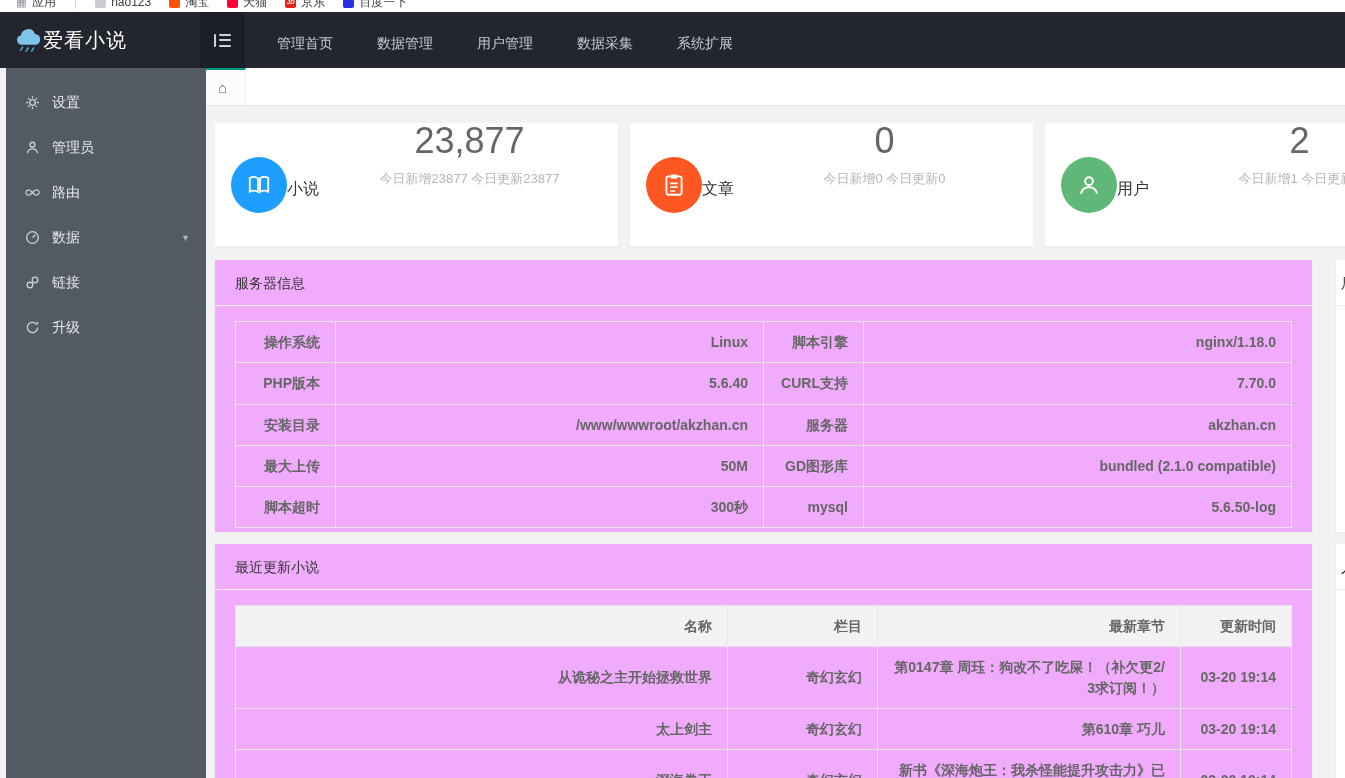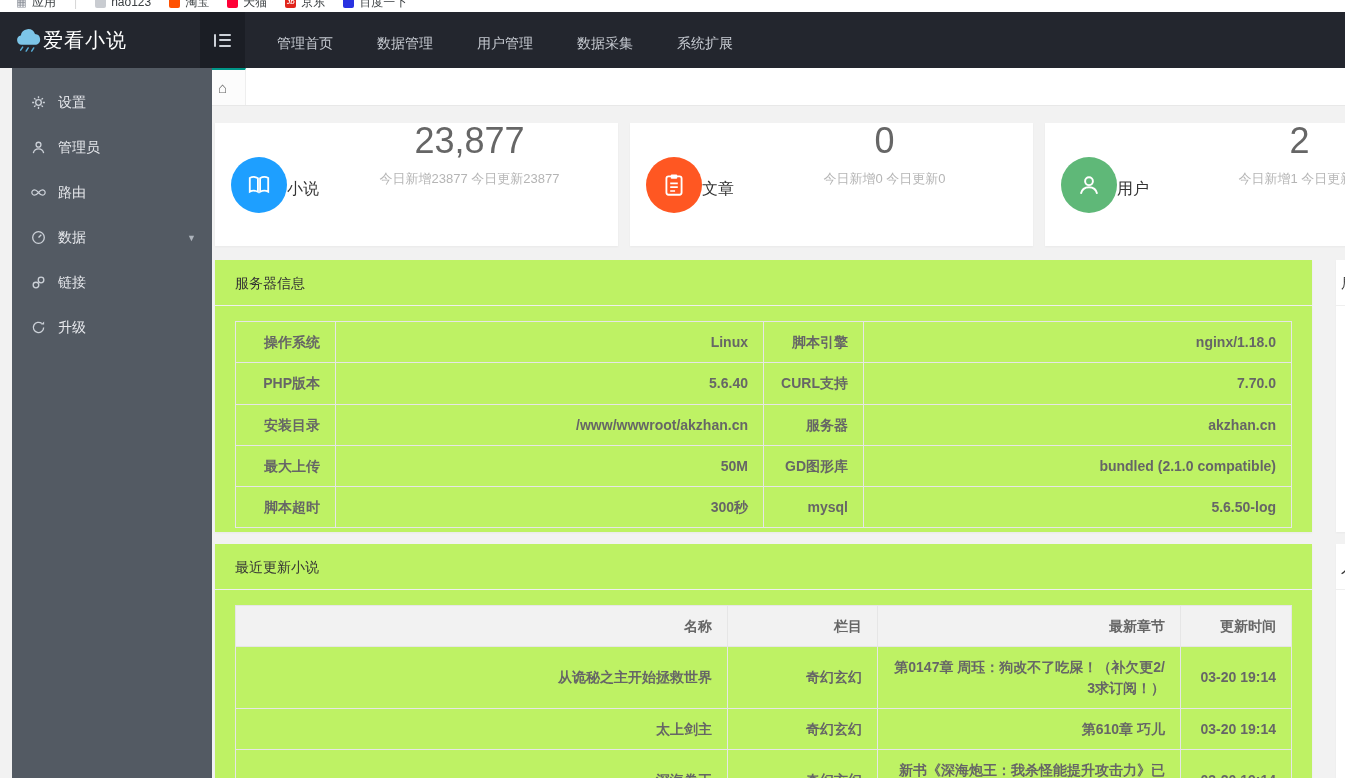--- a/index.html
+++ b/index.html
@@ -20,21 +20,21 @@
   .ham-icon{position:relative;width:17px;height:13px;display:block}
   .ham-icon b{position:absolute;background:#cdd2d9;border-radius:1px}
   .ham-icon .v{left:0;top:0;width:2px;height:13px}
   .ham-icon .h1{left:5px;top:0;width:12px;height:2px}
   .ham-icon .h2{left:5px;top:5px;width:12px;height:2px}
   .ham-icon .h3{left:5px;bottom:0;width:12px;height:2px}
   #topnav{display:flex;height:50px;margin-left:10px}
   .nav-item{line-height:56px;padding:0 22px;color:#c6cad1;font-size:14px;cursor:pointer}
 
   
-  #sidebar{position:absolute;top:68px;left:12px;width:200px;bottom:0;background:#535a63;z-index:4}
+  #sidebar{position:absolute;top:68px;left:6px;width:200px;bottom:0;background:#535a63;z-index:4}
   #sidebar-menu{padding-top:12px}
   .side-item{display:flex;align-items:center;height:45px;padding:0 18px;color:#e6e8ec;font-size:14px;position:relative;cursor:pointer}
   .side-ico{width:16px;height:16px;margin-right:12px;color:#ccd1d8;display:inline-flex;align-items:center;justify-content:center;flex:none}
   .side-arrow{position:absolute;right:16px;font-size:9px;color:#aeb4bc}
 
   
   #tabbar{position:absolute;top:68px;left:200px;right:0;height:38px;background:#fff;border-bottom:1px solid #e8e8e8;z-index:3;display:flex}
   .tab-home{width:46px;height:100%;border-top:2px solid #009688;border-right:1px solid #eee;background:#fcfcfc;display:flex;align-items:center;justify-content:center;color:#666;font-size:15px;cursor:pointer}
 
   
@@ -42,21 +42,21 @@
 
   #stats-row{position:absolute;top:17px;left:15px;display:flex;gap:12px}
   .stat-card{width:403px;height:123px;background:#fff;display:flex;flex:none;box-shadow:0 1px 2px rgba(0,0,0,.04)}
   .stat-left{width:106px;flex:none;display:flex;align-items:center;justify-content:center;padding-left:14px}
   .stat-circle{width:56px;height:56px;border-radius:50%;display:flex;align-items:center;justify-content:center;flex:none}
   .stat-label{margin-top:9px;font-size:16px;color:#333}
   .stat-right{flex:1;display:flex;flex-direction:column;align-items:center;}
   .stat-value{font-size:36px;color:#666;line-height:1}
   .stat-sub{margin-top:11px;font-size:13px;color:#b5b5b5}
 
-  .panel{position:absolute;left:15px;width:1097px;background:#bef264;box-shadow:0 1px 2px rgba(0,0,0,.04)}
+  .panel{position:absolute;left:15px;width:1097px;background:#f0abfc;box-shadow:0 1px 2px rgba(0,0,0,.04)}
   #server-panel{top:154px;height:272px}
   #novels-panel{top:438px;height:430px}
   .panel-title{height:46px;line-height:46px;padding:0 20px;font-size:14px;color:#333;border-bottom:1px solid #efefef}
   .panel-body{padding:15px 20px 20px}
 
   table{width:100%;border-collapse:collapse;table-layout:fixed;font-size:14px;color:#666}
   td,th{border:1px solid #e6e6e6;padding:10px 15px;text-align:right;font-weight:bold;word-break:break-all;line-height:1.45}
   #novels-table thead th{background:#f2f2f2;color:#666}
 
   

